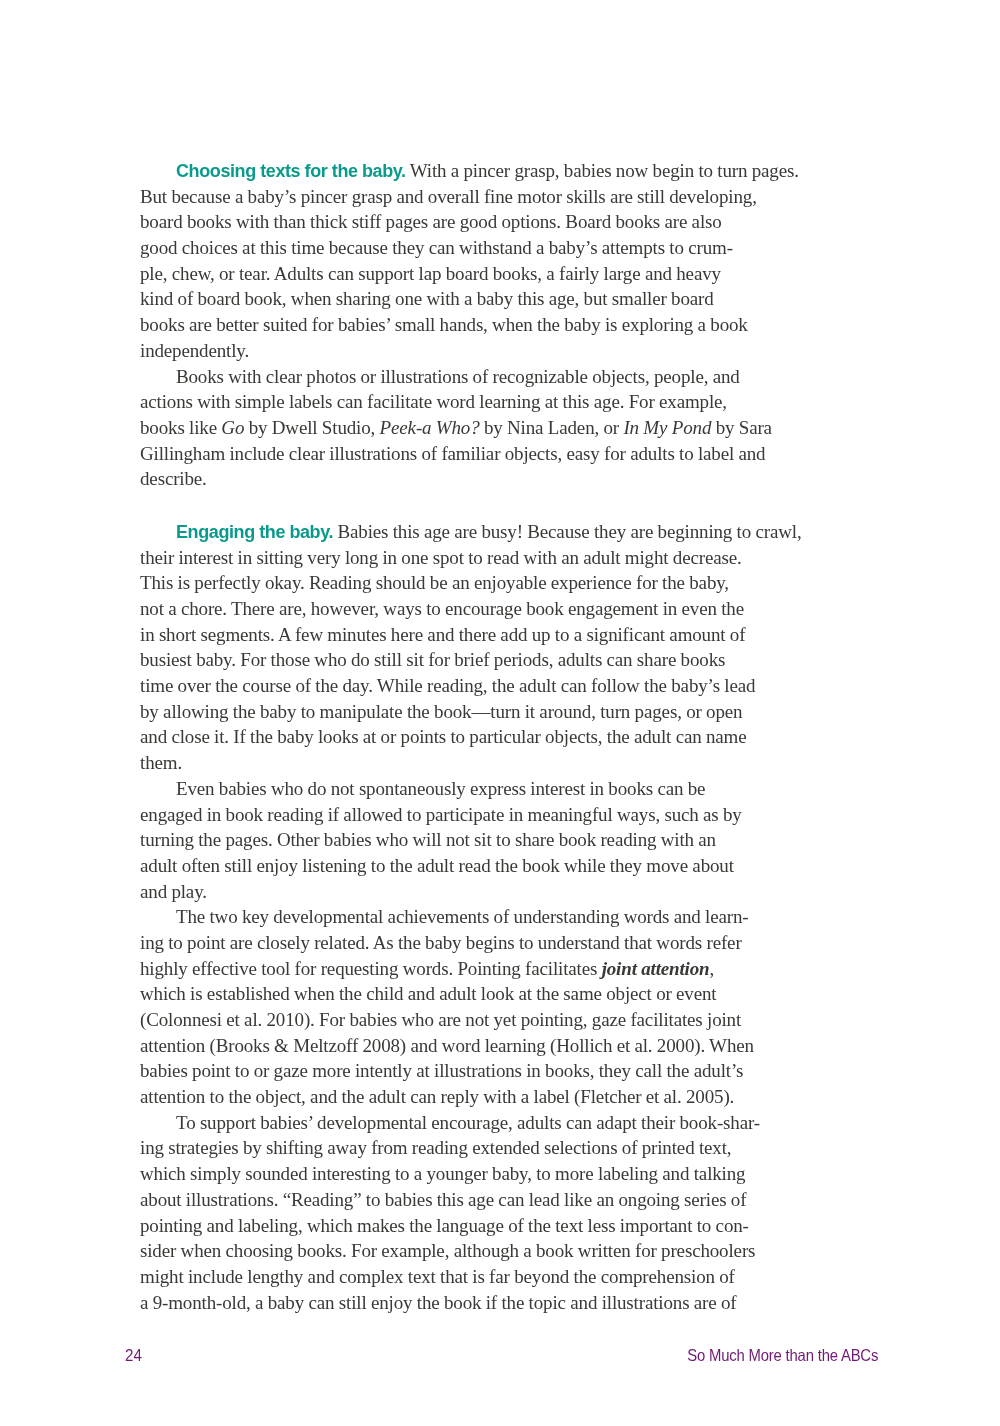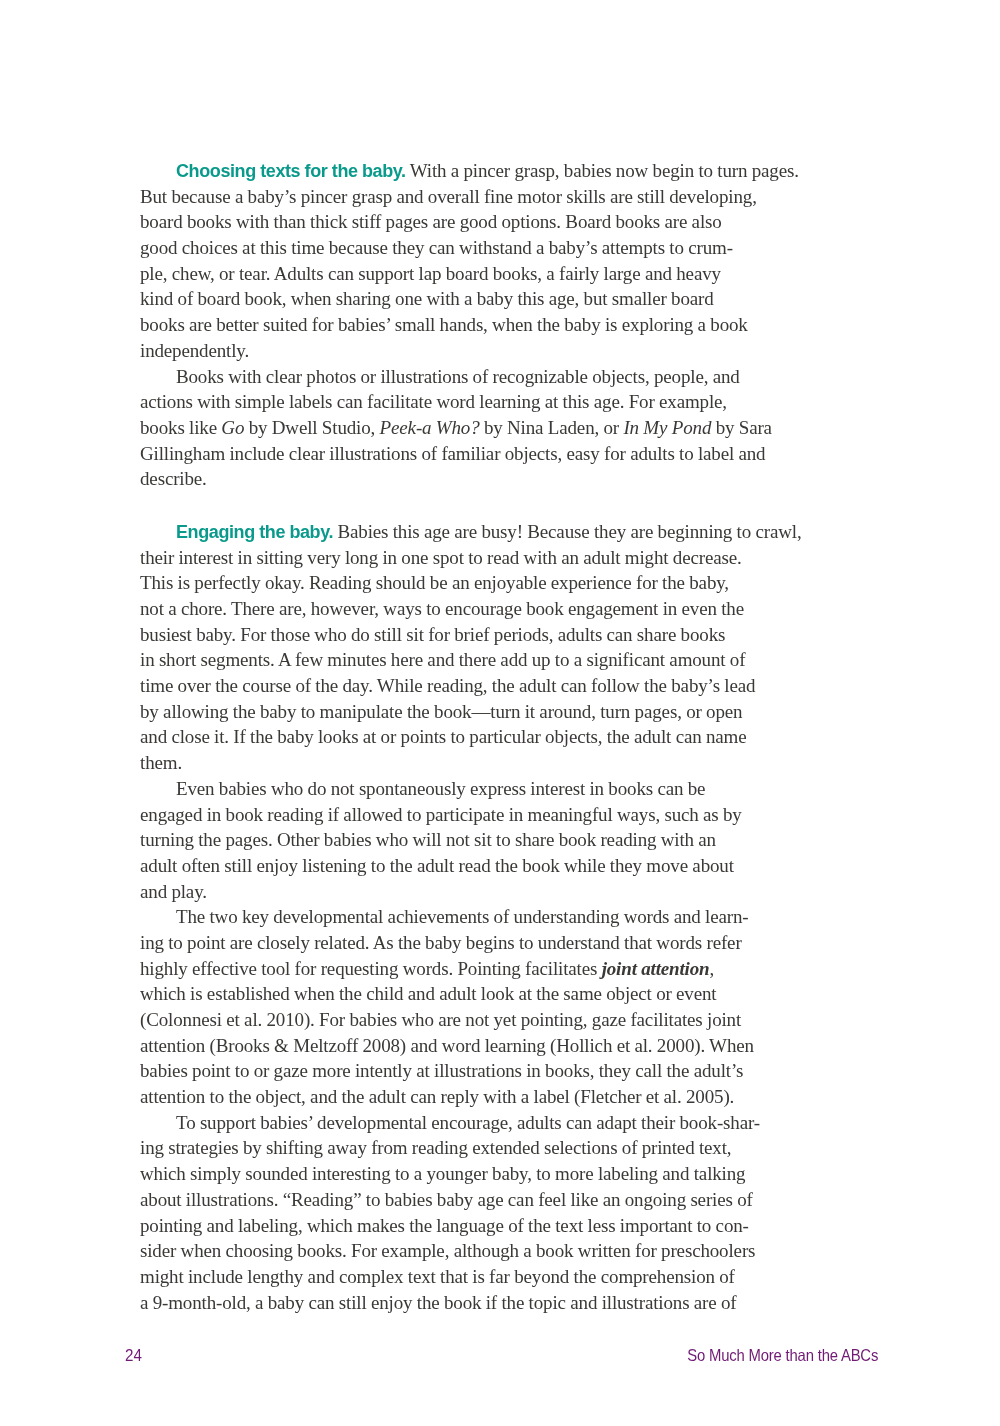--- a/index.html
+++ b/index.html
@@ -90,22 +90,22 @@
         <div class="line">actions with simple labels can facilitate word learning at this age. For example,</div>
         <div class="line">books like <i>Go</i> by Dwell Studio, <i>Peek-a Who?</i> by Nina Laden, or <i>In My Pond</i> by Sara</div>
         <div class="line">Gillingham include clear illustrations of familiar objects, easy for adults to label and</div>
         <div class="line">describe.</div>
       </section>
       <section class="para gap">
         <div class="line first"><span class="heading">Engaging the baby.</span> Babies this age are busy! Because they are beginning to crawl,</div>
         <div class="line">their interest in sitting very long in one spot to read with an adult might decrease.</div>
         <div class="line">This is perfectly okay. Reading should be an enjoyable experience for the baby,</div>
         <div class="line">not a chore. There are, however, ways to encourage book engagement in even the</div>
+        <div class="line">in short segments. A few minutes here and there add up to a significant amount of</div>
         <div class="line">busiest baby. For those who do still sit for brief periods, adults can share books</div>
-        <div class="line">in short segments. A few minutes here and there add up to a significant amount of</div>
         <div class="line">time over the course of the day. While reading, the adult can follow the baby’s lead</div>
         <div class="line">by allowing the baby to manipulate the book—turn it around, turn pages, or open</div>
         <div class="line">and close it. If the baby looks at or points to particular objects, the adult can name</div>
         <div class="line">them.</div>
       </section>
       <section class="para">
         <div class="line first">Even babies who do not spontaneously express interest in books can be</div>
         <div class="line">engaged in book reading if allowed to participate in meaningful ways, such as by</div>
         <div class="line">turning the pages. Other babies who will not sit to share book reading with an</div>
         <div class="line">adult often still enjoy listening to the adult read the book while they move about</div>
@@ -118,21 +118,21 @@
         <div class="line">which is established when the child and adult look at the same object or event</div>
         <div class="line">(Colonnesi et al. 2010). For babies who are not yet pointing, gaze facilitates joint</div>
         <div class="line">attention (Brooks &amp; Meltzoff 2008) and word learning (Hollich et al. 2000). When</div>
         <div class="line">babies point to or gaze more intently at illustrations in books, they call the adult’s</div>
         <div class="line">attention to the object, and the adult can reply with a label (Fletcher et al. 2005).</div>
       </section>
       <section class="para">
         <div class="line first">To support babies’ developmental encourage, adults can adapt their book-shar-</div>
         <div class="line">ing strategies by shifting away from reading extended selections of printed text,</div>
         <div class="line">which simply sounded interesting to a younger baby, to more labeling and talking</div>
-        <div class="line">about illustrations. “Reading” to babies baby age can feel like an ongoing series of</div>
+        <div class="line">about illustrations. “Reading” to babies this age can lead like an ongoing series of</div>
         <div class="line">pointing and labeling, which makes the language of the text less important to con-</div>
         <div class="line">sider when choosing books. For example, although a book written for preschoolers</div>
         <div class="line">might include lengthy and complex text that is far beyond the comprehension of</div>
         <div class="line">a 9-month-old, a baby can still enjoy the book if the topic and illustrations are of</div>
       </section>
     </main>
 
   <footer class="page-footer">
     <span class="folio">24</span>
     <span class="running-title">So Much More than the ABCs</span>

